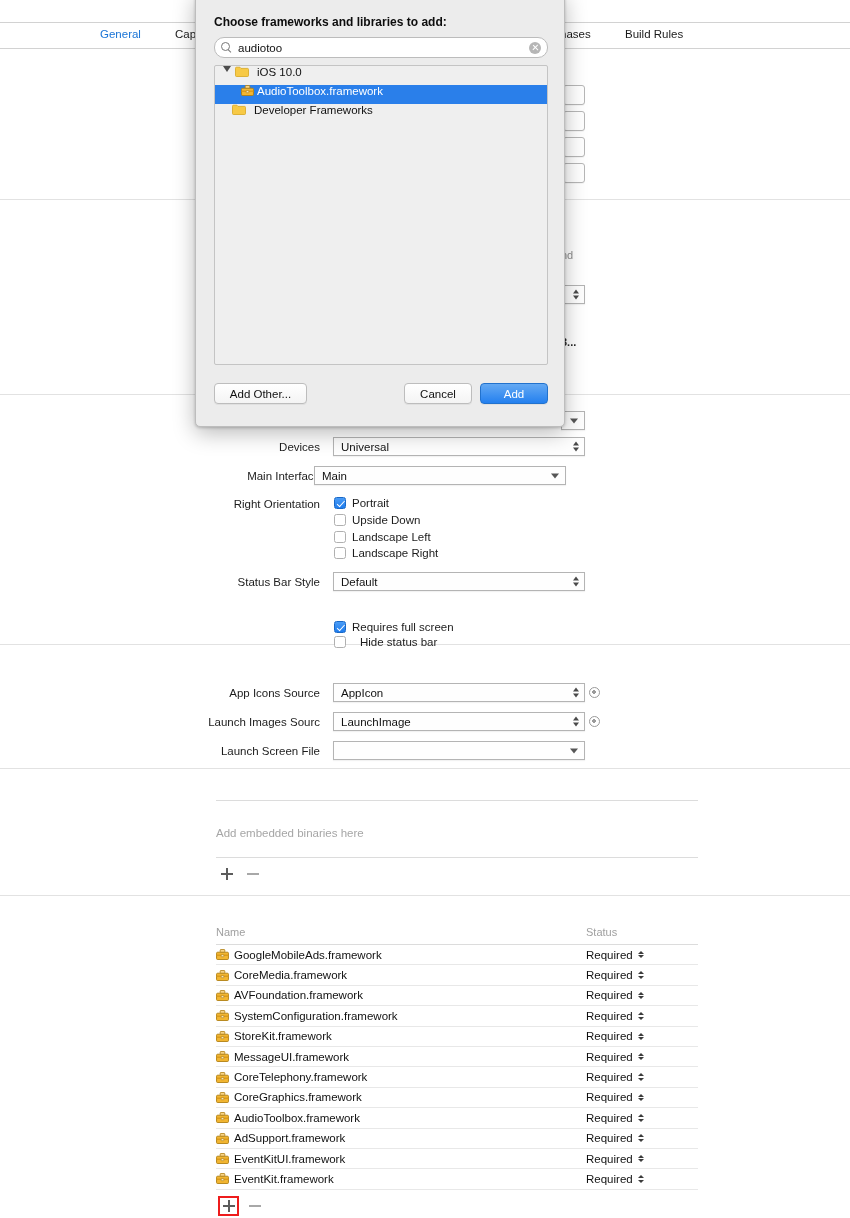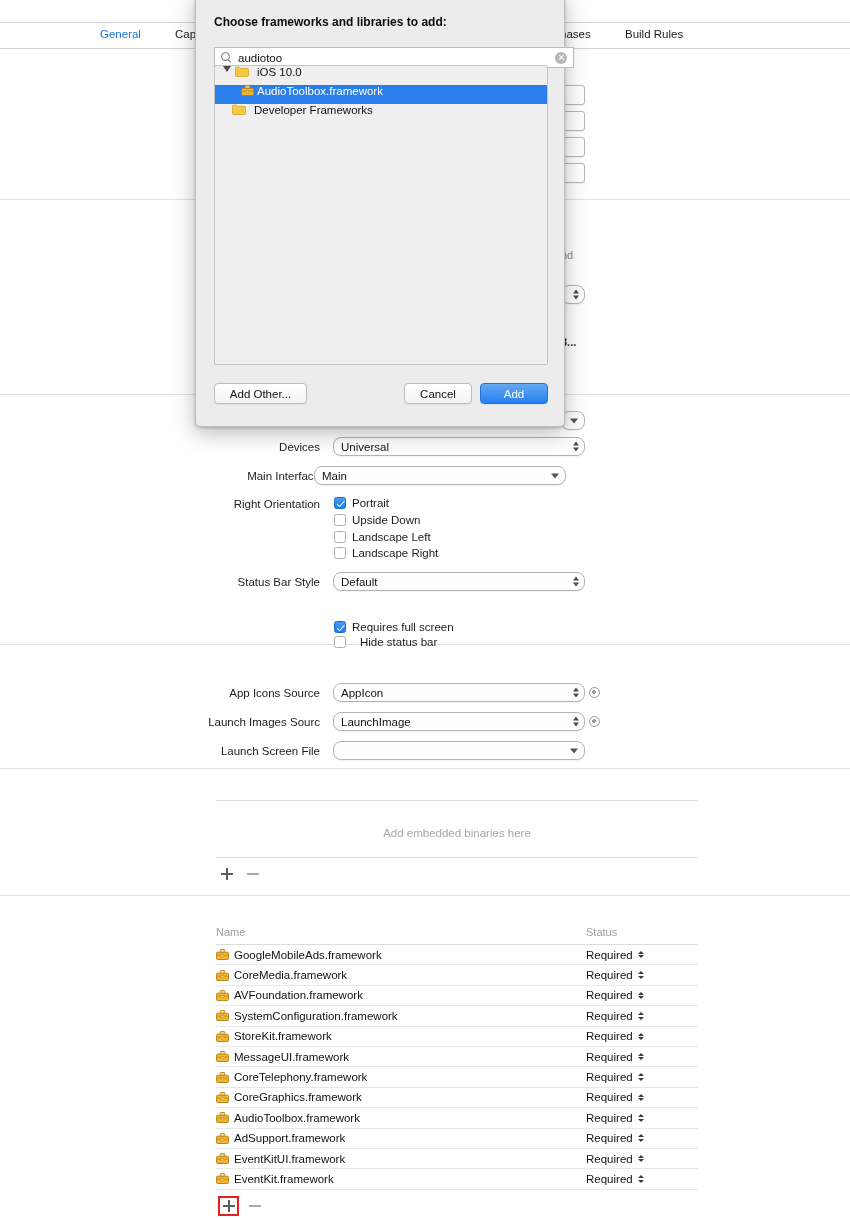--- a/index.html
+++ b/index.html
@@ -29,21 +29,21 @@
     position: absolute; background: #fff;
     border: 1px solid #b7b7b7; border-radius: 3px;
     box-shadow: 0 1px 0 rgba(0,0,0,0.04);
   }
   .hdivider { position: absolute; left: 0; height: 1px; background: #e2e2e2; width: 850px; }
   .ghost-text { position: absolute; color: #8d8d8d; font-size: 11px; }
 
   
   .popup {
     position: absolute; background: #fefefe;
-    border: 1px solid #b4b4b4; border-radius: 8px;
+    border: 1px solid #b4b4b4; border-radius: 0;
     box-shadow: 0 1px 1px rgba(0,0,0,0.05);
     display: flex; align-items: center;
   }
   .popup .val { padding-left: 7px; font-size: 11.5px; color: #111; white-space: nowrap; }
   .stepper {
     position: absolute; right: 4px; top: 50%; transform: translateY(-50%);
     width: 9px; height: 15px; display: flex; flex-direction: column;
     align-items: center; justify-content: center; line-height: 0;
   }
   .stepper i { display: block; width: 0; height: 0; border-left: 3.5px solid transparent; border-right: 3.5px solid transparent; }
@@ -81,21 +81,21 @@
   }
   .circ-add::before, .circ-add::after {
     content: ""; position: absolute; background: #9a9a9a;
   }
   .circ-add::before { left: 1.5px; top: 3.2px; width: 4.5px; height: 1.5px; }
   .circ-add::after { left: 3.2px; top: 1.5px; width: 1.5px; height: 4.5px; }
 
   
   .zone-top { position: absolute; left: 216px; width: 482px; height: 1px; background: #dcdcdc; }
   .zone-bot { position: absolute; left: 216px; width: 482px; height: 1px; background: #dcdcdc; }
-  .zone-msg { position: absolute; width: 482px; text-align: center; color: #a6a6a6; font-size: 11.5px; }
+  .zone-msg { position: absolute; width: 482px; color: #a6a6a6; font-size: 11.5px; }
 
   .pm-row { position: absolute; display: flex; align-items: center; }
   .pm-plus, .pm-minus { position: relative; width: 16px; height: 16px; }
   .pm-plus::before, .pm-plus::after { content: ""; position: absolute; background: #5c5c5c; }
   .pm-plus::before { left: 2px; top: 7.2px; width: 12px; height: 1.6px; }
   .pm-plus::after { left: 7.2px; top: 2px; width: 1.6px; height: 12px; }
   .pm-minus::before { content: ""; position: absolute; left: 2px; top: 7.2px; width: 12px; height: 1.6px; background: #a8a8a8; }
 
   
   .tbl { position: absolute; left: 216px; top: 926px; width: 482px; }
@@ -123,23 +123,23 @@
   
   .sheet {
     position: absolute; left: 195px; top: -8px; width: 370px; height: 435px;
     background: #ececec;
     border: 1px solid #bdbdbd;
     border-radius: 5px;
     box-shadow: 0 6px 22px rgba(0,0,0,0.28), 0 1px 3px rgba(0,0,0,0.2);
   }
   .sheet-title { position: absolute; left: 18px; top: 22px; font-size: 12px; font-weight: bold; color: #0d0d0d; }
   .searchbox {
-    position: absolute; left: 18px; top: 44px; width: 360px; height: 21px;
-    background: #fff; border: 1px solid #bcbcbc; border-radius: 0;
-    display: flex; align-items: center; margin-top: 10px;
+    position: absolute; left: 18px; top: 44px; width: 334px; height: 21px;
+    background: #fff; border: 1px solid #bcbcbc; border-radius: 10px;
+    display: flex; align-items: center;
   }
   .mag {
     width: 11px; height: 11px; margin-left: 6px; flex: 0 0 auto; position: relative;
   }
   .mag::before {
     content: ""; position: absolute; left: 0; top: 0; width: 7px; height: 7px;
     border: 1.3px solid #777; border-radius: 50%;
   }
   .mag::after {
     content: ""; position: absolute; left: 6.8px; top: 7px; width: 4px; height: 1.3px;

